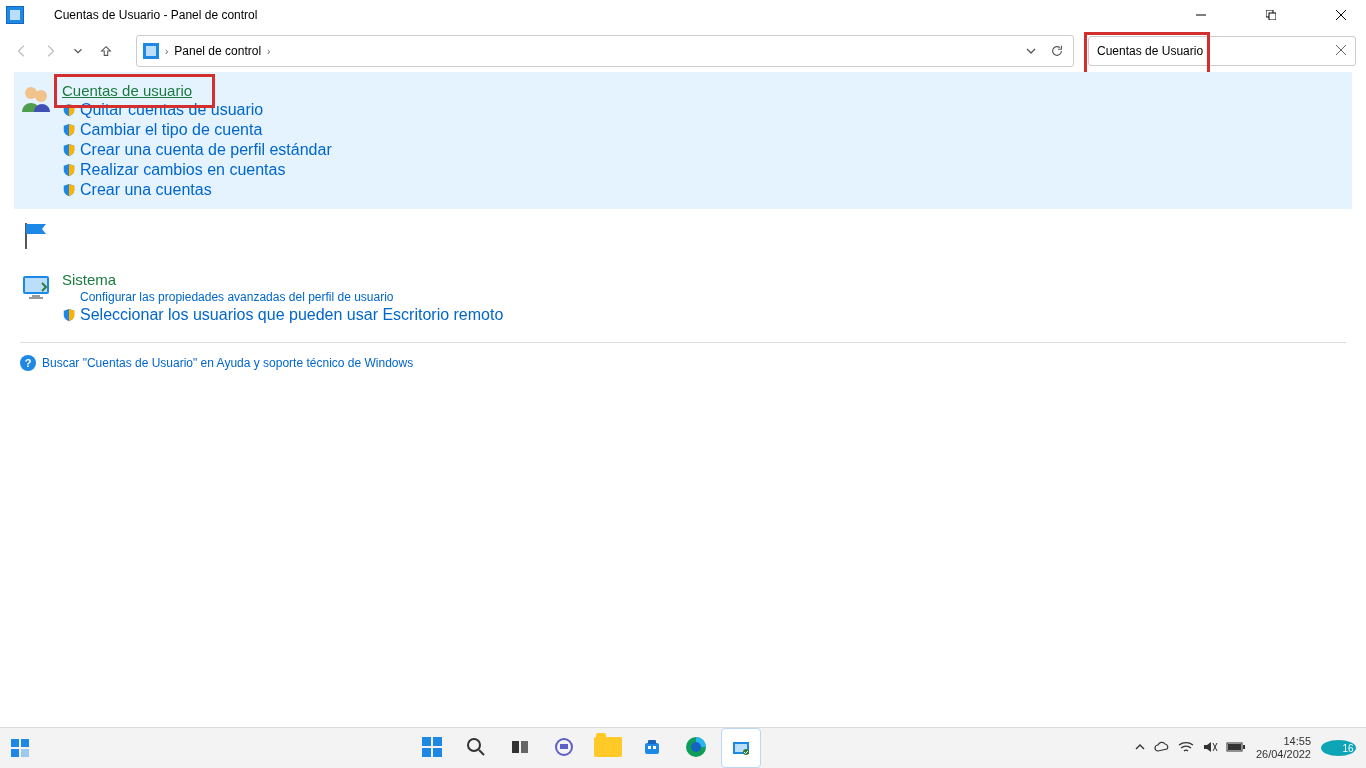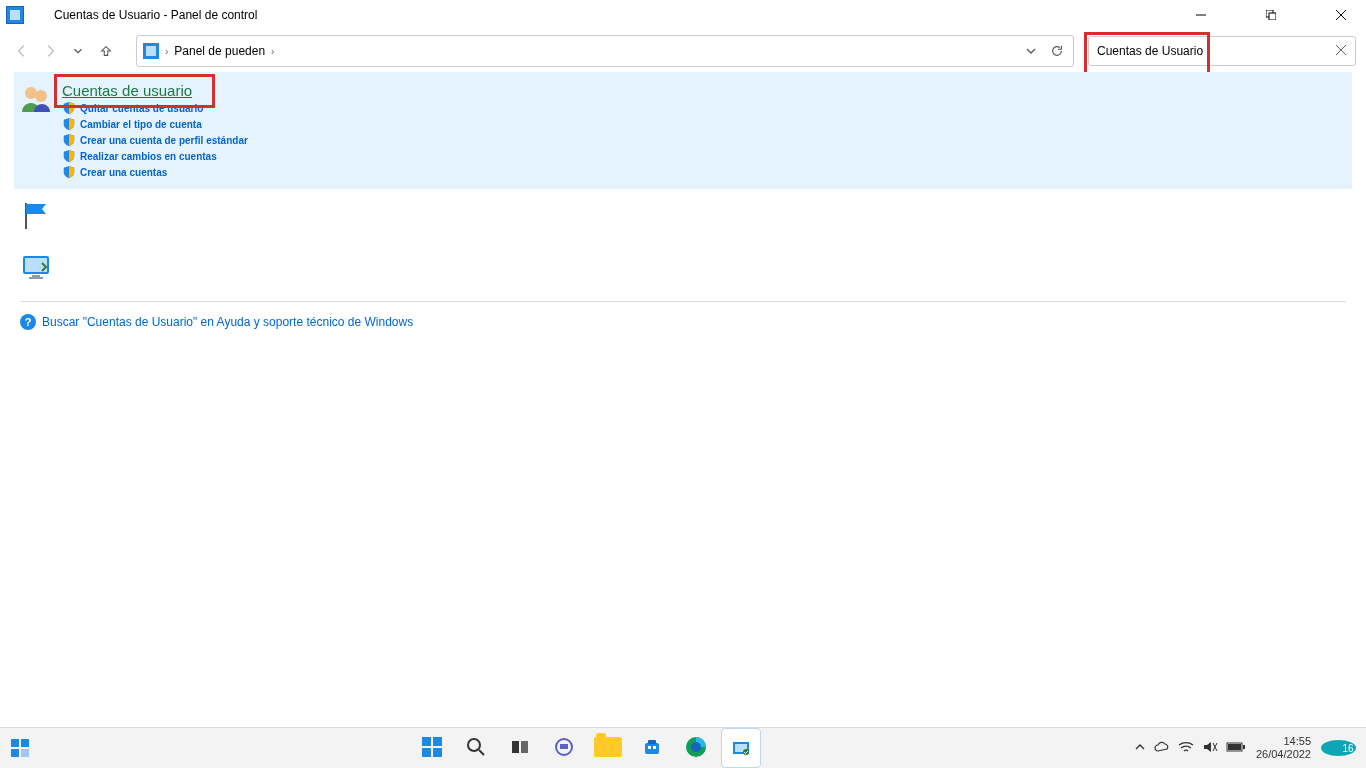--- a/index.html
+++ b/index.html
@@ -38,21 +38,21 @@
   
   .results{padding:0 14px;}
   .group{display:flex;padding:10px 6px 10px 6px;gap:10px;}
   .group.sel{background:#e5f3ff;}
   .grp-ico{width:32px;height:32px;flex:0 0 32px;}
   .grp-body{display:flex;flex-direction:column;gap:2px;}
   .grp-title{font-size:15px;color:#1b7a3f;}
   .grp-title.u{text-decoration:underline;}
   .linkrow{display:flex;align-items:center;gap:4px;}
   .linkrow .shield{width:14px;height:14px;flex:0 0 14px;}
-  .linkrow a{color:#0066cc;text-decoration:none;font-size:10px;font-weight:bold;}
+  .linkrow a{color:#0066cc;text-decoration:none;font-size:16px;}
   .plainlink{color:#0066cc;font-size:12px;}
   .hi-title{position:absolute;border:3px solid #d32f2f;pointer-events:none;}
   .group{position:relative;}
   hr.sep{border:none;border-top:1px solid #ddd;margin:8px 6px;}
   .helprow{display:flex;align-items:center;gap:6px;padding:4px 6px;}
   .helprow .qico{width:16px;height:16px;border-radius:50%;background:#1e88e5;color:#fff;
     font-size:11px;font-weight:bold;display:flex;align-items:center;justify-content:center;}
   .helprow a{color:#0066cc;text-decoration:none;}
   
   
@@ -116,21 +116,21 @@
   </div>
   <div class="navbtn">
     <svg viewBox="0 0 16 16">
         <path d="M8 3l5 5h-3v5H6V8H3z" fill="none" stroke="currentColor" stroke-width="1.2"></path>
       </svg>
   </div>
 
   <div class="addrbox">
     <div class="cp-ico"></div>
     <span class="chev">›</span>
-    <span class="addr-label">Panel de pueden</span>
+    <span class="addr-label">Panel de control</span>
     <span class="chev">›</span>
     <div class="addr-spacer"></div>
     <div class="addr-tool">
       <svg width="12" height="12" viewBox="0 0 12 12">
           <path d="M2 4l4 4 4-4" fill="none" stroke="#555" stroke-width="1.3"></path>
         </svg>
     </div>
     <div class="addr-tool">
       <svg width="14" height="14" viewBox="0 0 16 16">
           <path d="M13 8a5 5 0 1 1-1.8-3.9M13 2v4h-4" fill="none" stroke="#555" stroke-width="1.3"></path>
@@ -218,20 +218,34 @@
   <div class="group">
     <div class="grp-ico">
       <svg viewBox="0 0 32 32">
           <rect x="3" y="5" width="26" height="18" rx="2" fill="#1e88e5"></rect>
           <rect x="5" y="7" width="22" height="14" fill="#bbdefb"></rect>
           <rect x="12" y="24" width="8" height="2" fill="#999"></rect>
           <rect x="9" y="26" width="14" height="2" fill="#999"></rect>
           <path d="M22 12l4 4-4 4" fill="none" stroke="#2e7d32" stroke-width="2"></path>
         </svg>
     </div>
+    <div class="grp-body">
+      <span class="grp-title">Sistema</span>
+      <div class="linkrow">
+        <span style="width:14px"></span>
+        <span class="plainlink">Configurar las propiedades avanzadas del perfil de usuario</span>
+      </div>
+      <div class="linkrow">
+        <svg class="shield" viewBox="0 0 16 16">
+            <path d="M8 1l6 2v5c0 4-3 6-6 7-3-1-6-3-6-7V3z" fill="#1e88e5"></path>
+            <path d="M8 1v14c3-1 6-3 6-7V3z" fill="#ffb300"></path>
+          </svg>
+        <a>Seleccionar los usuarios que pueden usar Escritorio remoto</a>
+      </div>
+    </div>
   </div>
 
   <hr class="sep">
 
   <div class="helprow">
     <div class="qico">?</div>
     <a>Buscar "Cuentas de Usuario" en Ayuda y soporte técnico de Windows</a>
   </div>
 </div>
 

